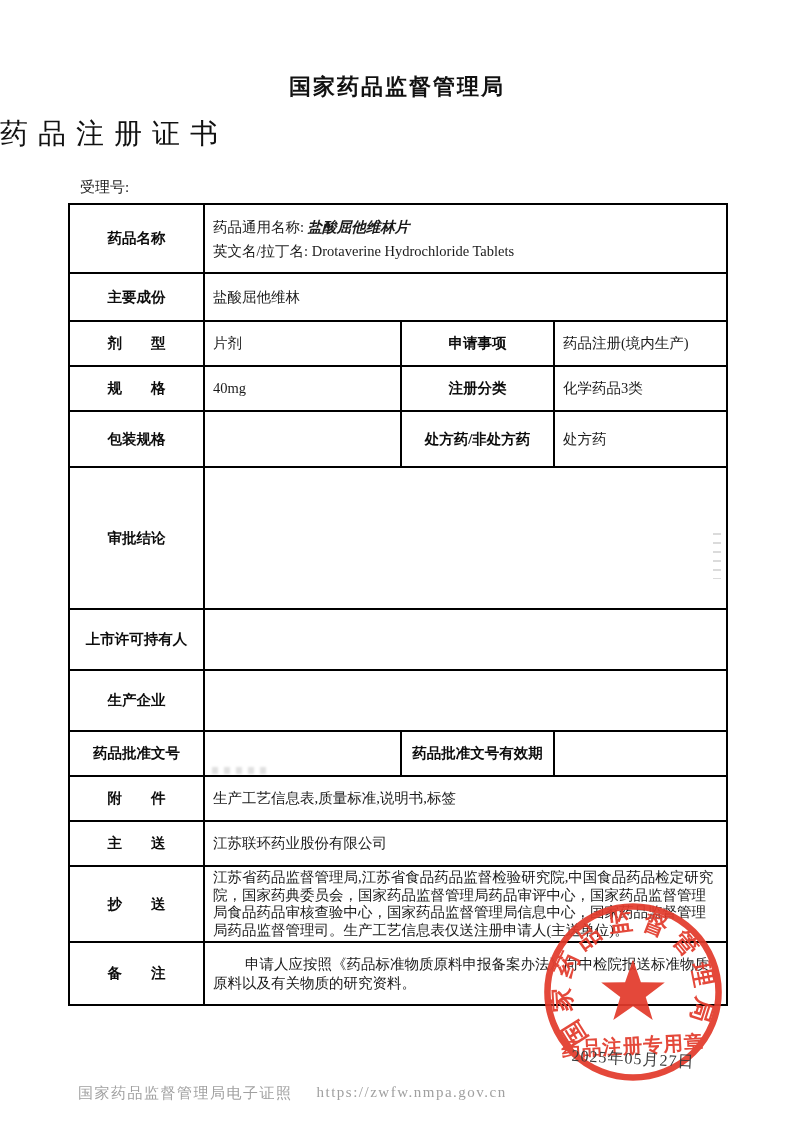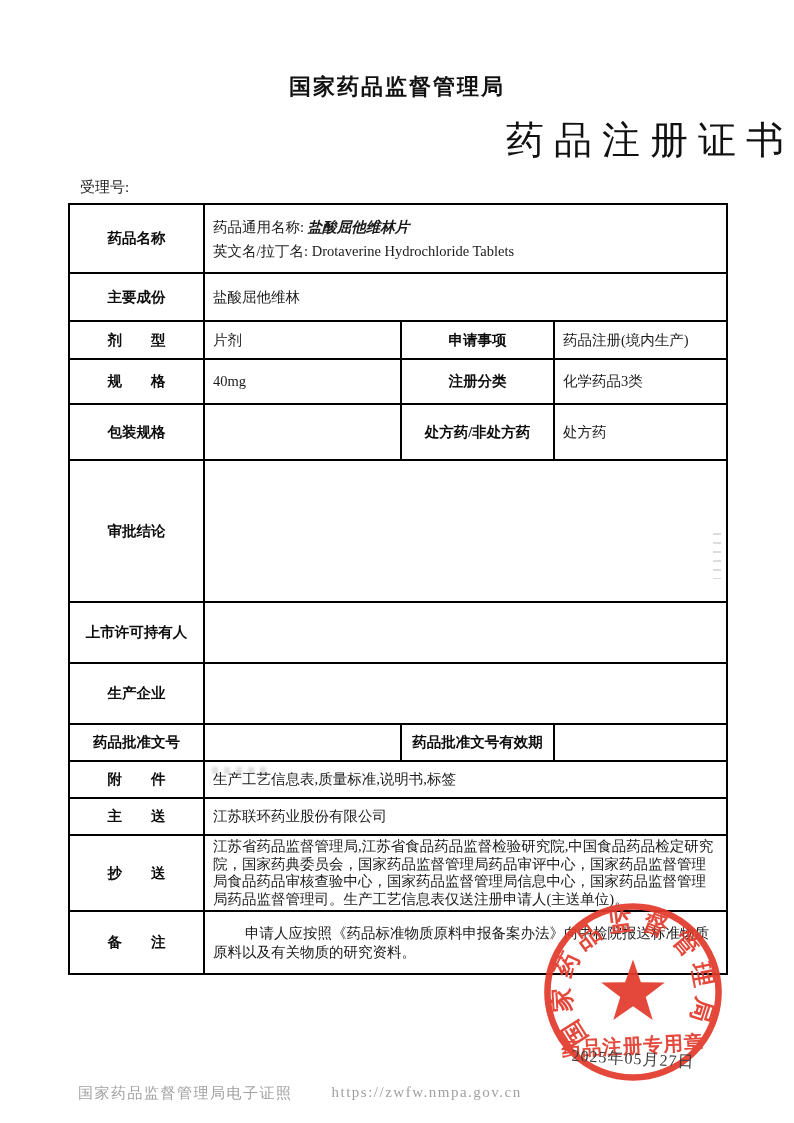--- a/index.html
+++ b/index.html
@@ -13,22 +13,22 @@
     overflow: hidden;
   }
   .org-title {
     position: absolute; top: 72px; left: 0; width: 100%;
     text-align: center;
     font-family: "Liberation Sans", "DejaVu Sans", sans-serif;
     font-size: 22px; font-weight: 700; letter-spacing: 2px; color: #111;
   }
   .doc-title {
     position: absolute; top: 115px; left: 0; width: 100%;
-    text-align: right;
-    font-size: 38px; font-weight: 500; letter-spacing: 10px; color: #111;
+    text-align: left;
+    font-size: 28px; font-weight: 500; letter-spacing: 10px; color: #111;
   }
   .acceptance {
     position: absolute; top: 178px; left: 80px;
     font-size: 15px; color: #222;
   }
   table.cert {
     position: absolute; left: 68px; top: 203px;
     width: 658px;
     border-collapse: collapse;
     table-layout: fixed;
@@ -37,21 +37,21 @@
     border: 2px solid #000;
     vertical-align: middle;
     font-size: 14.5px;
     overflow: hidden;
   }
   td.lbl {
     text-align: center;
     font-weight: 700;
     font-size: 15.5px;
     color: #0d0d0d;
-    padding: 0 2px;
+    padding: 12px 2px;
   }
   td.val { padding: 2px 8px; text-align: left; }
   .r1  { height: 69px; }
   .r2  { height: 48px; }
   .r3  { height: 38px; }
   .r4  { height: 45px; }
   .r5  { height: 34px; }
   .r6  { height: 56px; }
   .r7  { height: 142px; }
   .r8  { height: 61px; }
@@ -83,21 +83,21 @@
     opacity: 0.93;
   }
   .seal-date {
     position: absolute; left: 548px; top: 1049px; width: 170px;
     text-align: center;
     font-size: 16px; color: #3a3a3a; letter-spacing: 1px;
     transform: rotate(3deg);
   }
   .footer {
     position: absolute; left: 78px; top: 1084px; width: 700px;
-    display: flex; gap: 39px;
+    display: flex; gap: 24px;
     font-size: 15px; color: #a0a0a0; letter-spacing: 1.5px;
     white-space: nowrap;
   }
 </style>
 </head>
 <body>
 
 <div class="page">
 
   <div class="org-title">国家药品监督管理局</div>

